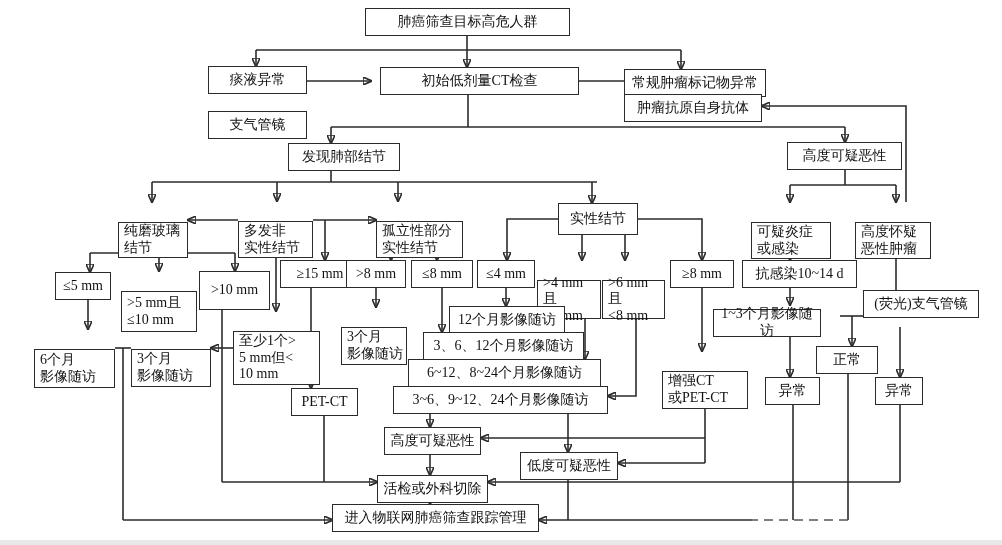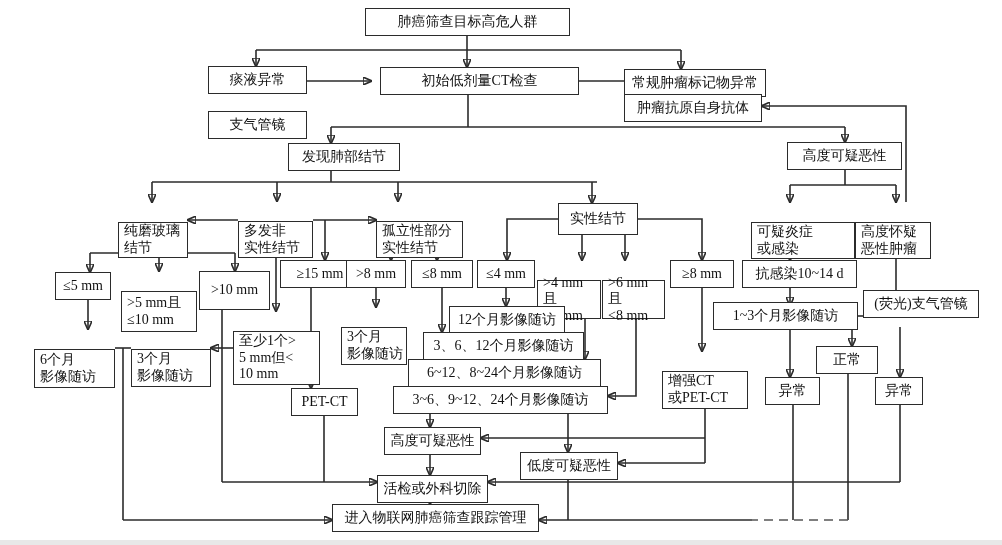--- a/index.html
+++ b/index.html
@@ -113,21 +113,21 @@
   <div class="node" style="left:624px;top:94px;width:138px;height:25px">肿瘤抗原自身抗体</div>
   <div class="node" style="left:288px;top:143px;width:112px;height:23px">发现肺部结节</div>
   <div class="node" style="left:787px;top:142px;width:115px;height:23px">高度可疑恶性</div>
   <div class="node l" style="left:118px;top:202px;width:70px;height:36px">纯磨玻璃
 结节</div>
   <div class="node l" style="left:238px;top:201px;width:75px;height:37px">多发非
 实性结节</div>
   <div class="node l" style="left:376px;top:201px;width:87px;height:37px">孤立性部分
 实性结节</div>
   <div class="node" style="left:558px;top:203px;width:80px;height:32px">实性结节</div>
-  <div class="node l" style="left:751px;top:202px;width:104px;height:37px">可疑炎症
+  <div class="node l" style="left:751px;top:202px;width:80px;height:37px">可疑炎症
 或感染</div>
   <div class="node l" style="left:855px;top:202px;width:76px;height:37px">高度怀疑
 恶性肿瘤</div>
   <div class="node" style="left:55px;top:272px;width:56px;height:23px">≤5 mm</div>
   <div class="node l" style="left:121px;top:271px;width:76px;height:41px">&gt;5 mm且
 ≤10 mm</div>
   <div class="node" style="left:199px;top:271px;width:71px;height:39px">&gt;10 mm</div>
   <div class="node" style="left:280px;top:260px;width:80px;height:26px">≥15 mm</div>
   <div class="node" style="left:346px;top:260px;width:60px;height:26px">&gt;8 mm</div>
   <div class="node" style="left:411px;top:260px;width:62px;height:26px">≤8 mm</div>
@@ -147,21 +147,21 @@
 10 mm</div>
   <div class="node l" style="left:341px;top:307px;width:66px;height:38px">3个月
 影像随访</div>
   <div class="node" style="left:291px;top:388px;width:67px;height:25px">PET-CT</div>
   <div class="node" style="left:449px;top:306px;width:116px;height:21px">12个月影像随访</div>
   <div class="node" style="left:423px;top:332px;width:161px;height:21px">3、6、12个月影像随访</div>
   <div class="node" style="left:408px;top:359px;width:193px;height:21px">6~12、8~24个月影像随访</div>
   <div class="node" style="left:393px;top:386px;width:215px;height:21px">3~6、9~12、24个月影像随访</div>
   <div class="node l" style="left:662px;top:351px;width:86px;height:38px">增强CT
 或PET-CT</div>
-  <div class="node" style="left:713px;top:302px;width:145px;height:23px">1~3个月影像随访</div>
+  <div class="node" style="left:713px;top:309px;width:108px;height:23px">1~3个月影像随访</div>
   <div class="node" style="left:863px;top:290px;width:116px;height:22px">(荧光)支气管镜</div>
   <div class="node" style="left:816px;top:346px;width:62px;height:22px">正常</div>
   <div class="node" style="left:765px;top:377px;width:55px;height:22px">异常</div>
   <div class="node" style="left:875px;top:377px;width:48px;height:22px">异常</div>
   <div class="node" style="left:384px;top:427px;width:97px;height:23px">高度可疑恶性</div>
   <div class="node" style="left:520px;top:452px;width:98px;height:22px">低度可疑恶性</div>
   <div class="node" style="left:377px;top:475px;width:111px;height:23px">活检或外科切除</div>
   <div class="node" style="left:332px;top:504px;width:207px;height:26px">进入物联网肺癌筛查跟踪管理</div>
 </div>
 

